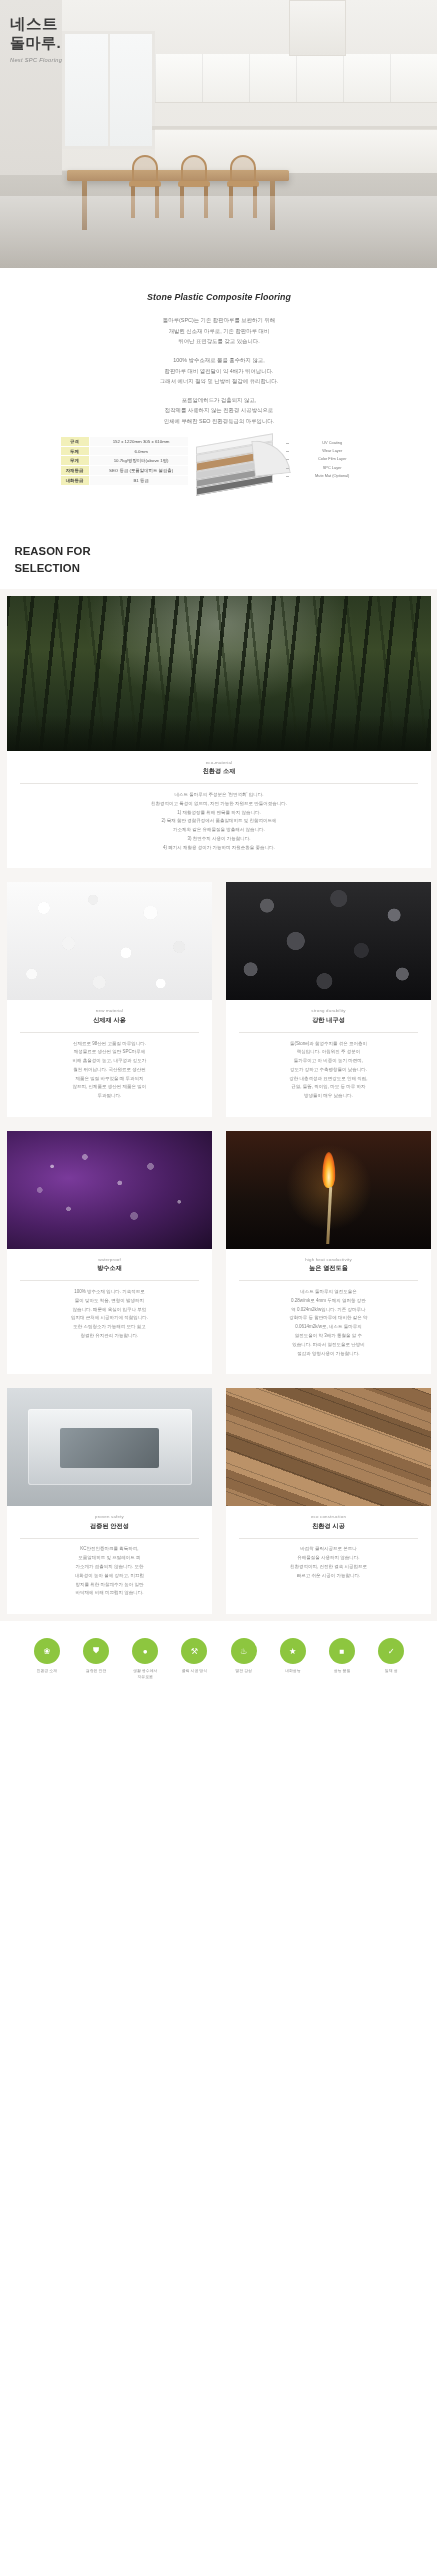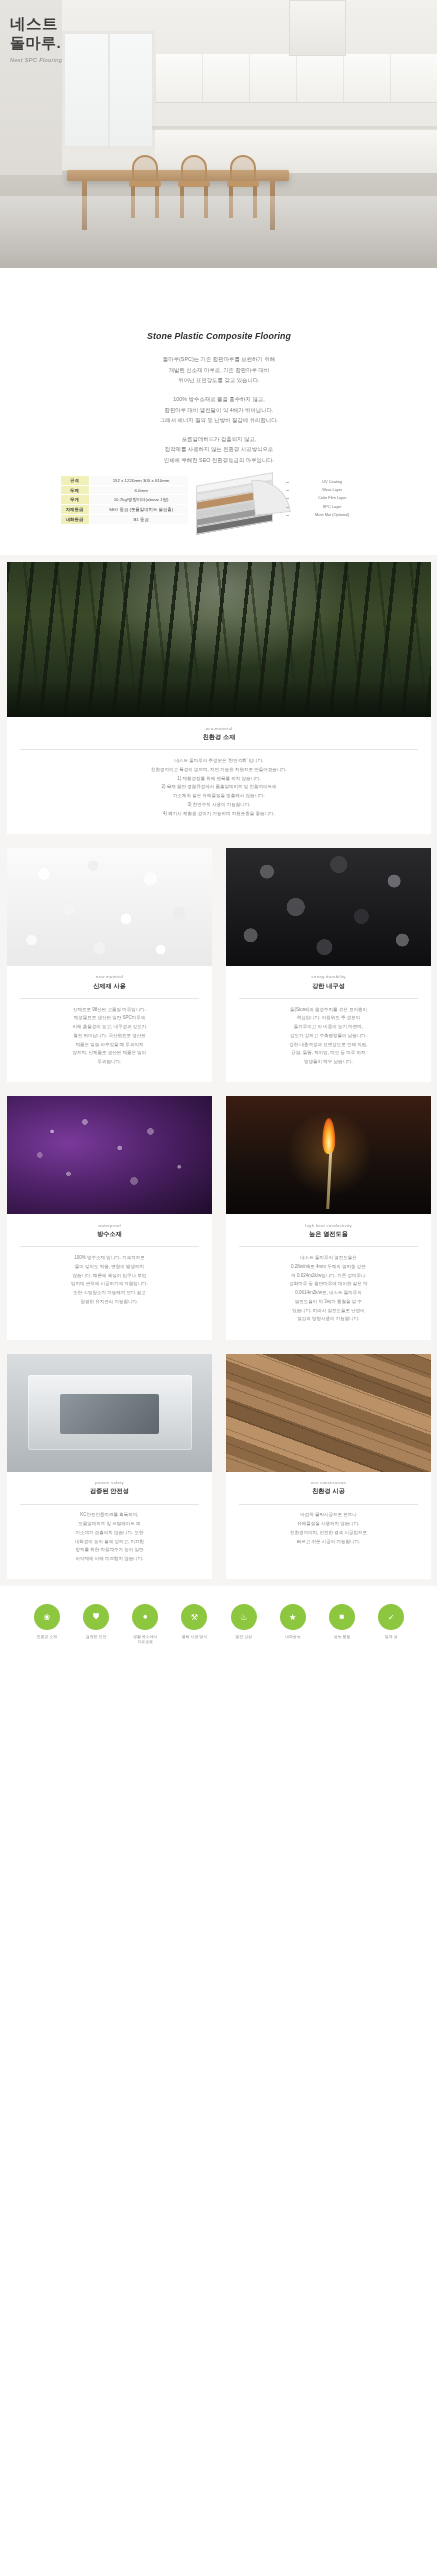--- a/index.html
+++ b/index.html
@@ -111,21 +111,21 @@
   .hero-logo .l3{ font-size:5.7px; color:#8a8a8a; font-style:italic; margin-top:4.1px; letter-spacing:0.3px;}
 
   
   .intro{
     padding:24px 0 18.5px;
     text-align:center;
     background:#ffffff;
   }
   .intro h2{
     font-size:8.8px; font-style:italic; font-weight:700; color:#2f2f2f;
-    letter-spacing:0.1px; margin-bottom:13.4px;margin-top:39px;
+    letter-spacing:0.1px; margin-bottom:13.4px;
   }
   .intro p{
     font-size:5.4px; line-height:1.95; color:#7a7a7a; margin-bottom:8.2px;
   }
 
   
   .spec-wrap{
     width:319px; margin:9.3px auto 0;
     display:flex; gap:0; align-items:flex-start;
   }
@@ -427,20 +427,26 @@
           <div>UV Coating</div>
           <div>Wear Layer</div>
           <div>Color Film Layer</div>
           <div>SPC Layer</div>
           <div>Mute Mat (Optional)</div>
         </div>
       </div>
     </div>
   </div>
 
+  <div class="reason-head">
+    <h3>
+      <span>REASON FOR</span><br>
+      <span>SELECTION</span>
+    </h3>
+  </div>
 
   <div class="grid-section">
     <div class="cards">
 
       <div class="card full">
         <div class="pic pic-forest"></div>
         <div class="body">
           <div class="en">eco-material</div>
           <div class="kr">친환경 소재</div>
           <div class="divider"></div>

